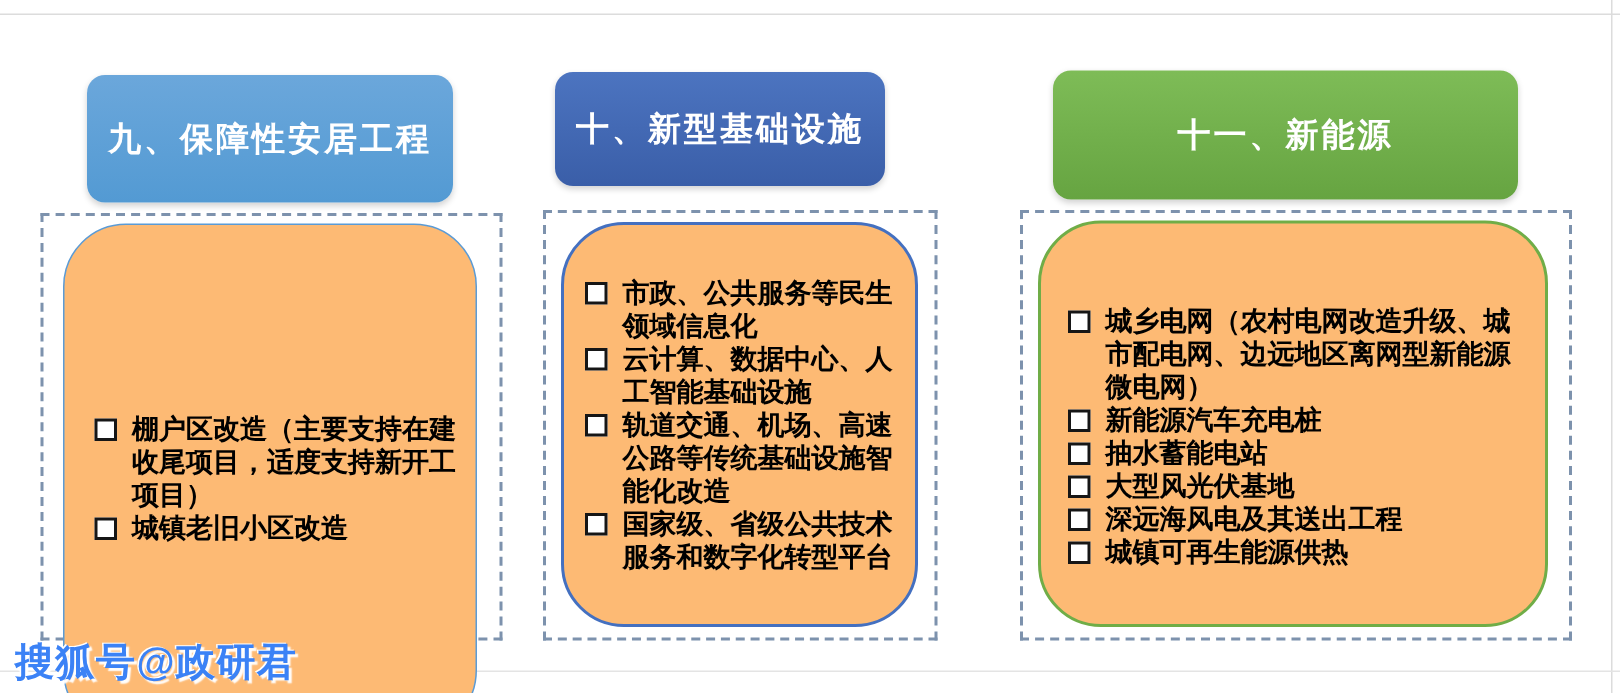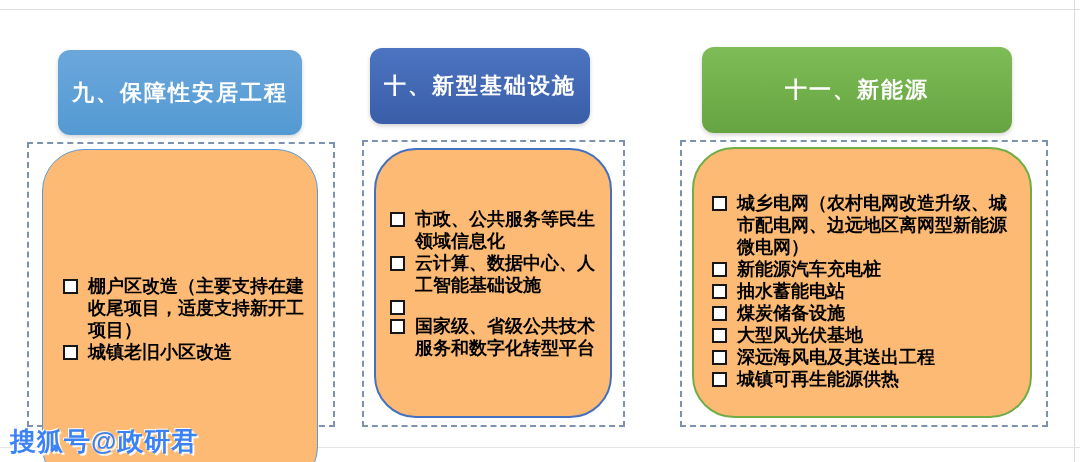--- a/index.html
+++ b/index.html
@@ -90,20 +90,21 @@
         <li>
           <span class="blt"></span>
           <span class="txt">市政、公共服务等民生领域信息化</span>
         </li>
         <li>
           <span class="blt"></span>
           <span class="txt">云计算、数据中心、人工智能基础设施</span>
         </li>
         <li>
           <span class="blt"></span>
+          <span class="txt">轨道交通、机场、高速公路等传统基础设施智能化改造</span>
         </li>
         <li>
           <span class="blt"></span>
           <span class="txt">国家级、省级公共技术服务和数字化转型平台</span>
         </li>
       </ul>
   </div>
 </section>
 
 <section class="column col3" style="--ht: #7EBC57; --hb: #66A441; --bd: #70AD47; --dash: #7D92AD;">
@@ -120,24 +121,20 @@
         <li>
           <span class="blt"></span>
           <span class="txt">新能源汽车充电桩</span>
         </li>
         <li>
           <span class="blt"></span>
           <span class="txt">抽水蓄能电站</span>
         </li>
         <li>
           <span class="blt"></span>
-          <span class="txt">煤炭储备设施</span>
-        </li>
-        <li>
-          <span class="blt"></span>
           <span class="txt">大型风光伏基地</span>
         </li>
         <li>
           <span class="blt"></span>
           <span class="txt">深远海风电及其送出工程</span>
         </li>
         <li>
           <span class="blt"></span>
           <span class="txt">城镇可再生能源供热</span>
         </li>

